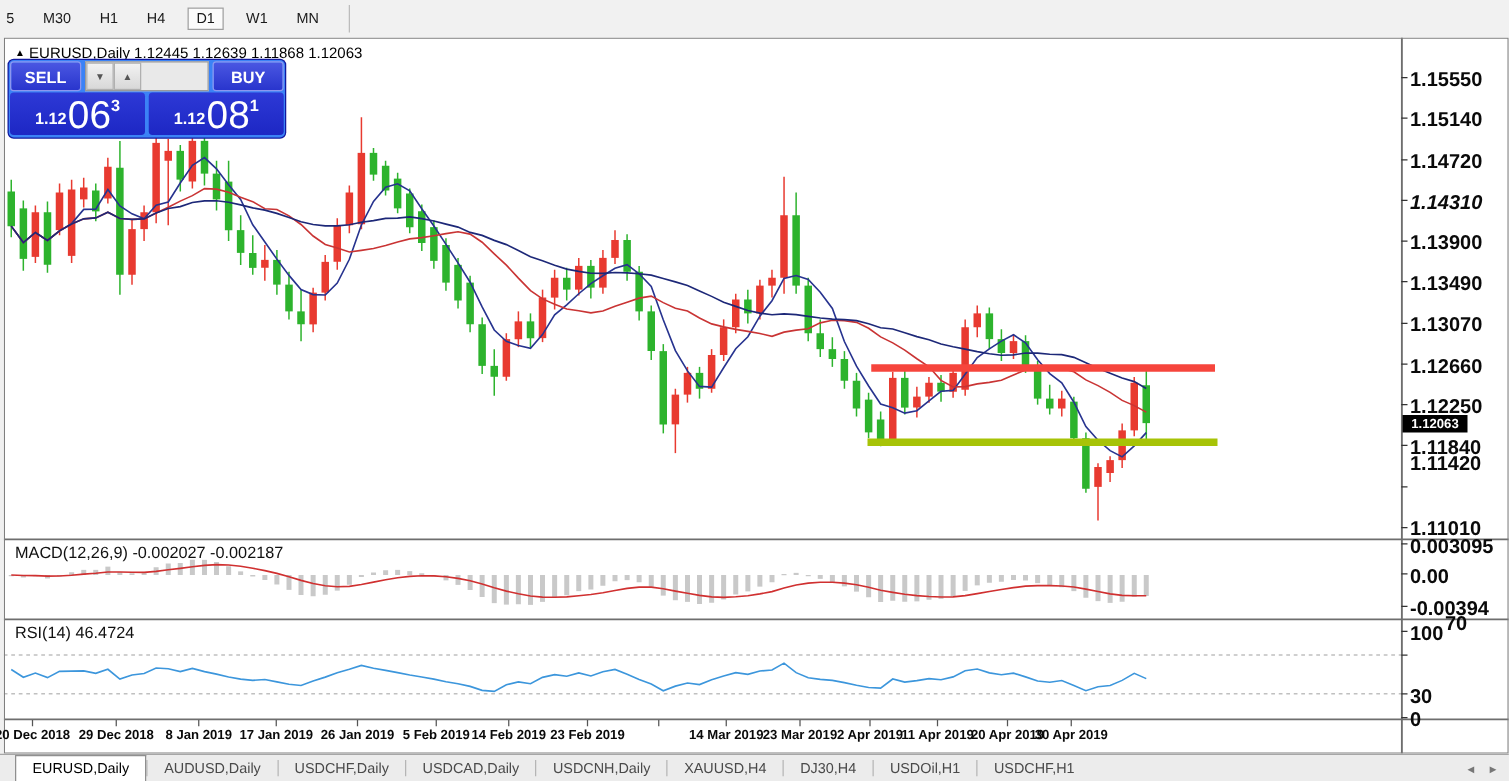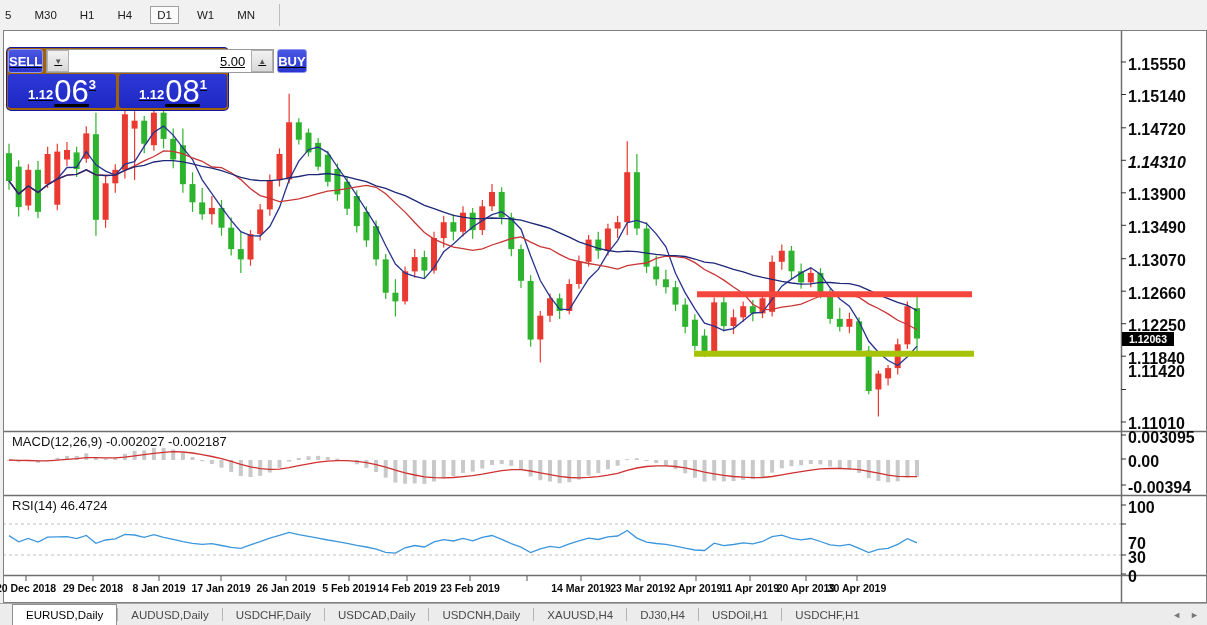--- a/index.html
+++ b/index.html
@@ -16,22 +16,22 @@
   .overlay{position:absolute;white-space:nowrap;}
   #chart-title{left:9px;top:5px;font-size:12px;color:#000;}
   #chart-title .marker{font-size:8px;position:relative;top:-1px;}
   .pane-legend{font-size:13px;color:#111;}
   .axis-label{position:absolute;left:1125px;font-size:16px;font-weight:700;color:#0a0a0a;}
   .date-label{position:absolute;top:552px;font-size:10.5px;font-weight:700;color:#0a0a0a;
     transform:translateX(-50%);}
   #price-badge{position:absolute;left:1119px;width:52px;height:14px;background:#000;color:#fff;
     font-size:10.5px;font-weight:700;text-align:center;line-height:14px;}
   
-  #trade-panel{position:absolute;left:4px;top:18px;width:221px;height:62px;background:#a16207;
-    border-radius:4px;box-shadow:0 0 0 1px #1018a0;text-decoration:underline;}
+  #trade-panel{position:absolute;left:4px;top:18px;width:221px;height:62px;background:#3b82f6;
+    border-radius:4px;box-shadow:0 0 0 1px #1018a0;}
   #tp-top{display:flex;height:25px;padding:1px 1px 0 1px;box-sizing:border-box;}
   .tp-btn{width:55px;background:linear-gradient(#4a57e2,#2935cd);border:1px solid #8d97ef;
     border-radius:3px;color:#fff;font-size:13px;font-weight:700;display:flex;
     align-items:center;justify-content:center;cursor:pointer;}
   #tp-spin{flex:1;display:flex;margin:0 3px;border:1px solid #9a9a9a;background:#e9e9e9;}
   .spin-btn{width:20px;background:linear-gradient(#f2f2f2,#d8d8d8);border:1px solid #b0b0b0;
     color:#555;font-size:8px;display:flex;align-items:center;justify-content:center;cursor:pointer;}
   #volume-input{flex:1;border:none;outline:none;font-family:"Liberation Sans",sans-serif;
     font-size:13px;text-align:right;padding:0 6px 0 0;color:#000;background:#fff;}
   #tp-prices{display:flex;height:34px;margin-top:1px;padding:0 1px;box-sizing:border-box;gap:3px;}
@@ -396,27 +396,31 @@
       <line x1="467" y1="546" x2="467" y2="551" stroke="#555"></line>
       <line x1="524" y1="546" x2="524" y2="551" stroke="#555"></line>
       <line x1="578" y1="546" x2="578" y2="551" stroke="#555"></line>
       <line x1="637" y1="546" x2="637" y2="551" stroke="#555"></line>
       <line x1="693" y1="546" x2="693" y2="551" stroke="#555"></line>
       <line x1="747" y1="546" x2="747" y2="551" stroke="#555"></line>
       <line x1="803" y1="546" x2="803" y2="551" stroke="#555"></line>
       <line x1="854" y1="546" x2="854" y2="551" stroke="#555"></line>
     </svg>
 
+  <div id="chart-title" class="overlay">
+    <span class="marker">▲</span>
+    <span>EURUSD,Daily</span>
+    <span>1.12445 1.12639 1.11868 1.12063</span>
+  </div>
 
   <div id="trade-panel" class="overlay">
     <div id="tp-top">
       <div class="tp-btn">SELL</div>
       <div id="tp-spin">
         <div class="spin-btn">▼</div>
-        <input id="volume-input" value="5.00" style="">
         <div class="spin-btn">▲</div>
       </div>
       <div class="tp-btn">BUY</div>
     </div>
     <div id="tp-prices">
       <div class="tp-price">
         <span class="small">1.12</span>
         <span class="big">06</span>
         <span class="sup">3</span>
       </div>
@@ -443,21 +447,21 @@
       <div class="axis-label" style="top: 222.152px;">1.13070</div>
       <div class="axis-label" style="top: 254.663px;">1.12660</div>
       <div class="axis-label" style="top: 287.173px;">1.12250</div>
       <div class="axis-label" style="top: 319.684px;">1.11840</div>
       <div class="axis-label" style="top: 333px;">1.11420</div>
       <div class="axis-label" style="top: 385.499px;">1.11010</div>
       <div class="axis-label" style="top: 398.5px;">0.003095</div>
       <div class="axis-label" style="top: 422.5px;">0.00</div>
       <div class="axis-label" style="top: 448.5px;">-0.00394</div>
       <div class="axis-label" style="top: 468.5px;">100</div>
-      <div class="axis-label" style="top: 505px;">70</div>
+      <div class="axis-label" style="top: 461px; margin-left: 28px;">70</div>
       <div class="axis-label" style="top: 518.5px;">30</div>
       <div class="axis-label" style="top: 537.5px;">0</div>
       <div class="date-label" style="left: 23px;">20 Dec 2018</div>
       <div class="date-label" style="left: 90px;">29 Dec 2018</div>
       <div class="date-label" style="left: 156px;">8 Jan 2019</div>
       <div class="date-label" style="left: 218px;">17 Jan 2019</div>
       <div class="date-label" style="left: 283px;">26 Jan 2019</div>
       <div class="date-label" style="left: 346px;">5 Feb 2019</div>
       <div class="date-label" style="left: 404px;">14 Feb 2019</div>
       <div class="date-label" style="left: 467px;">23 Feb 2019</div>

